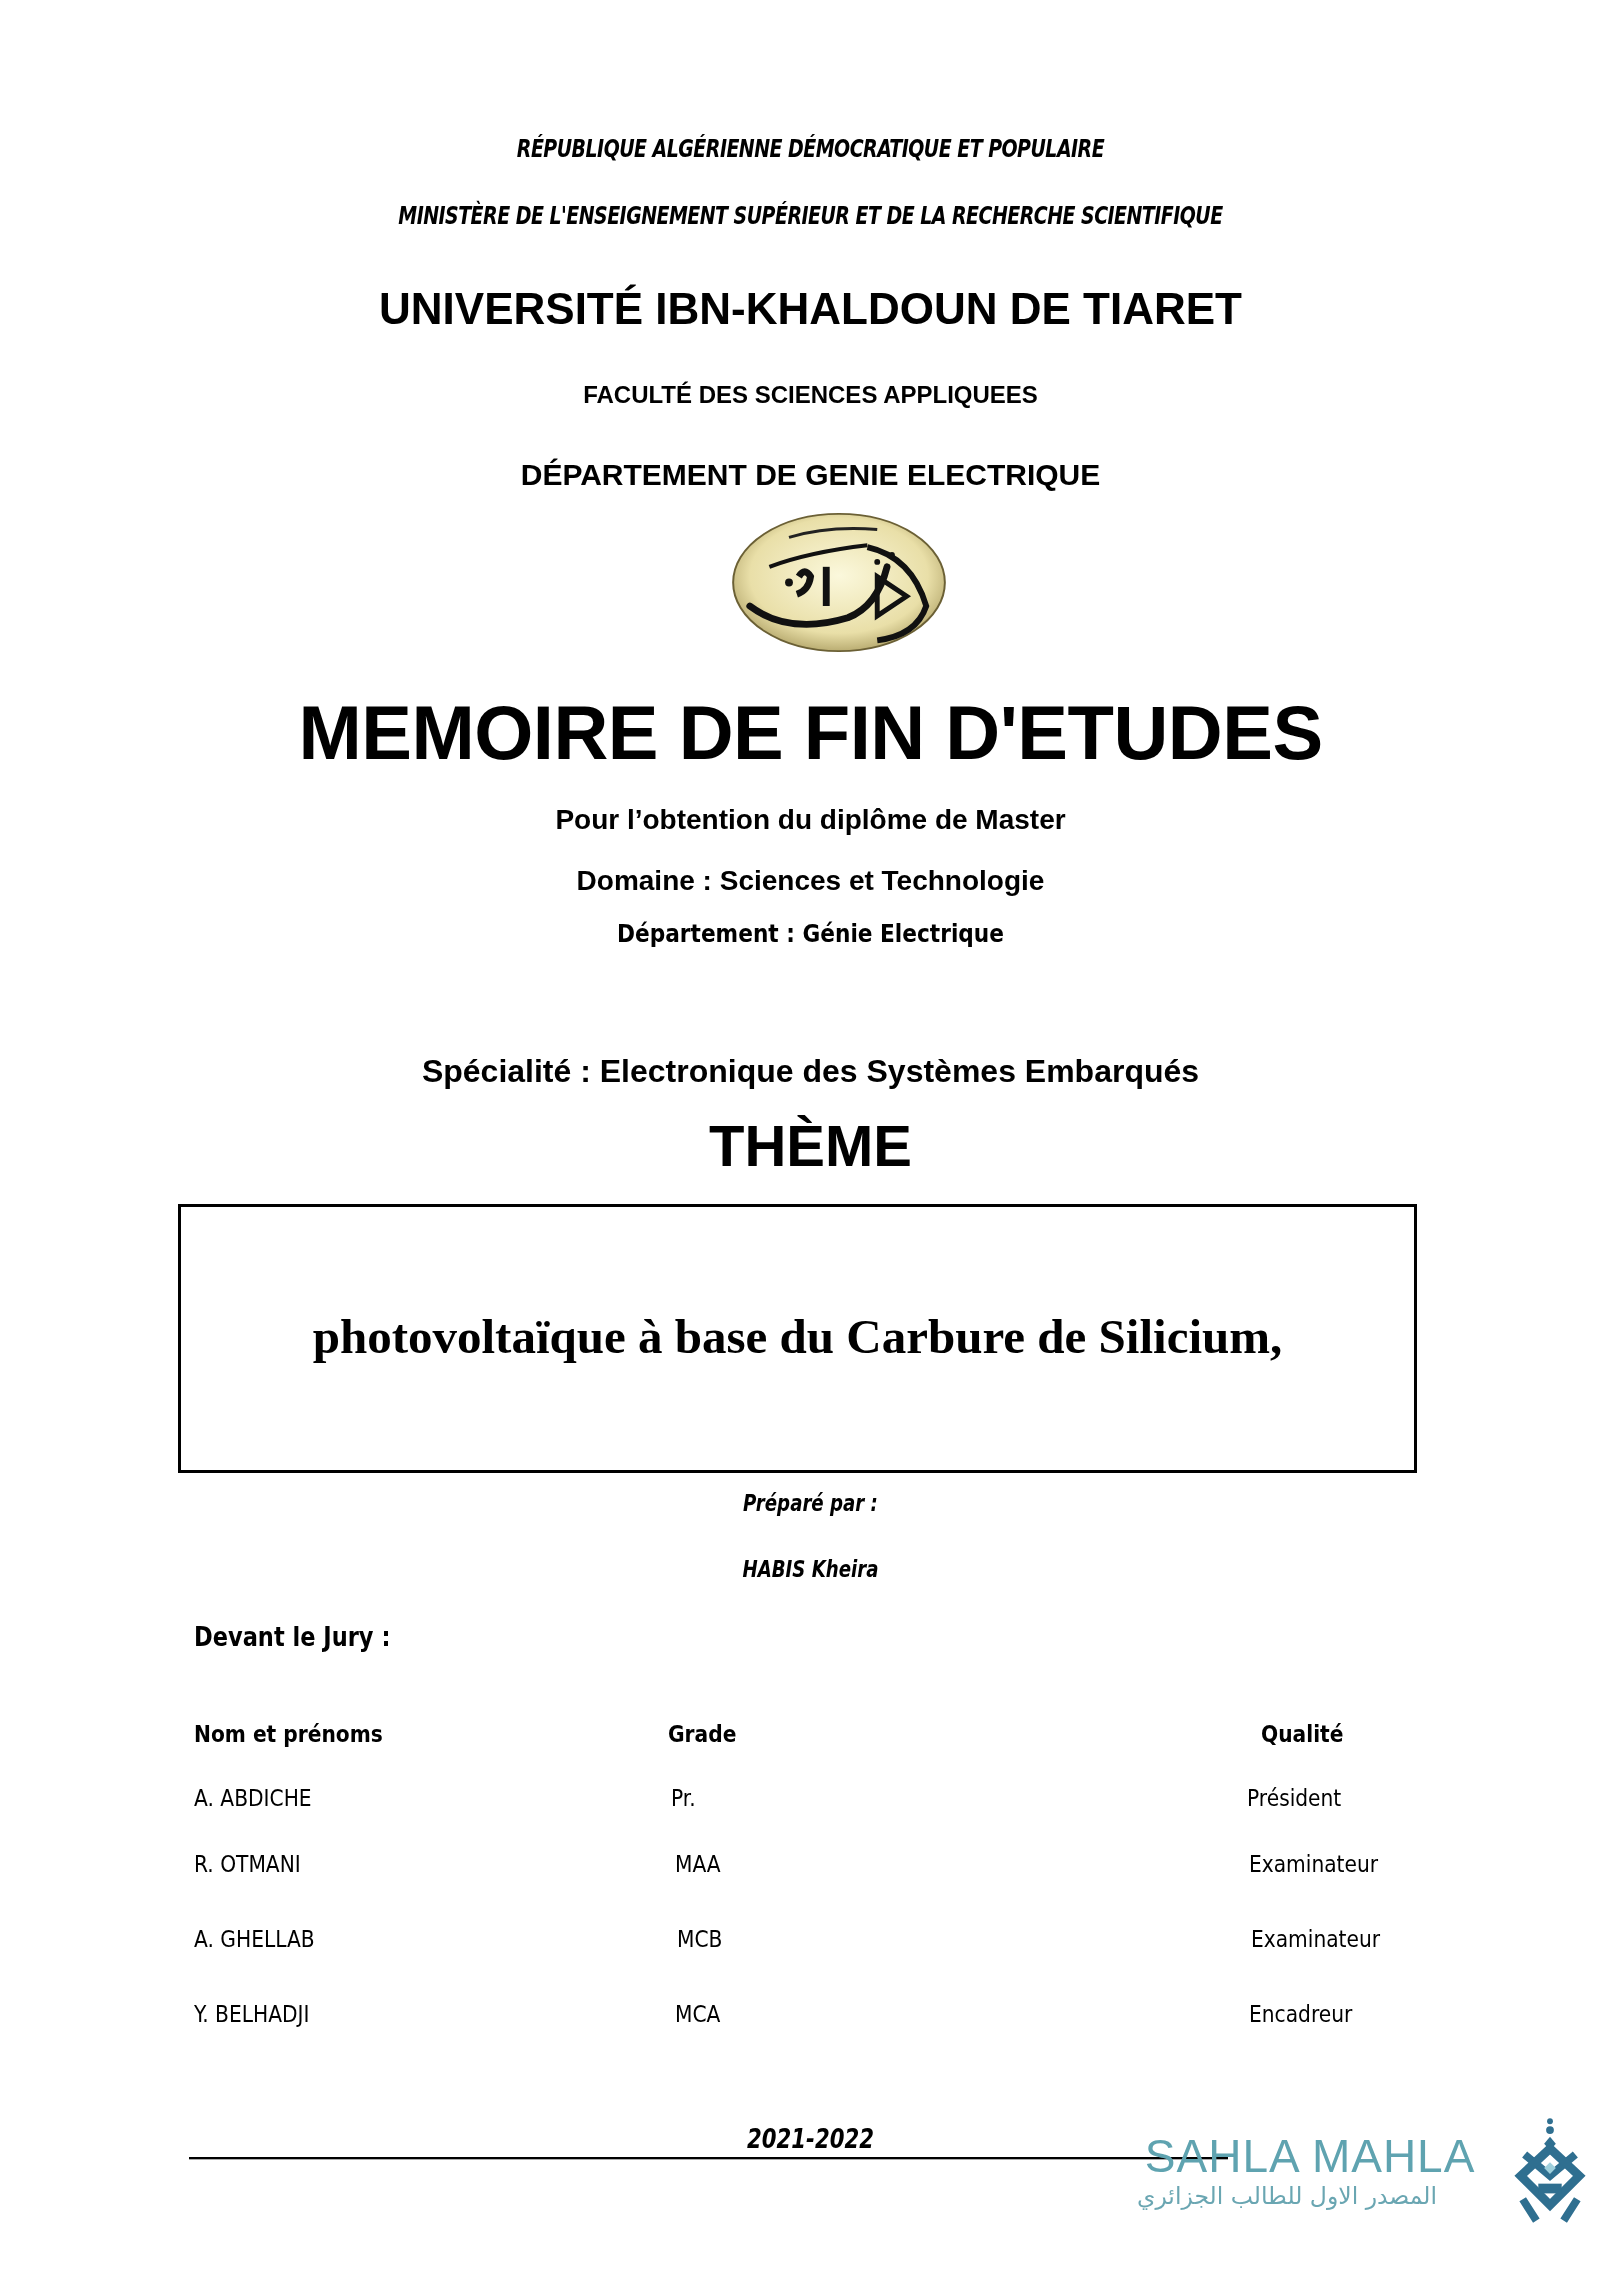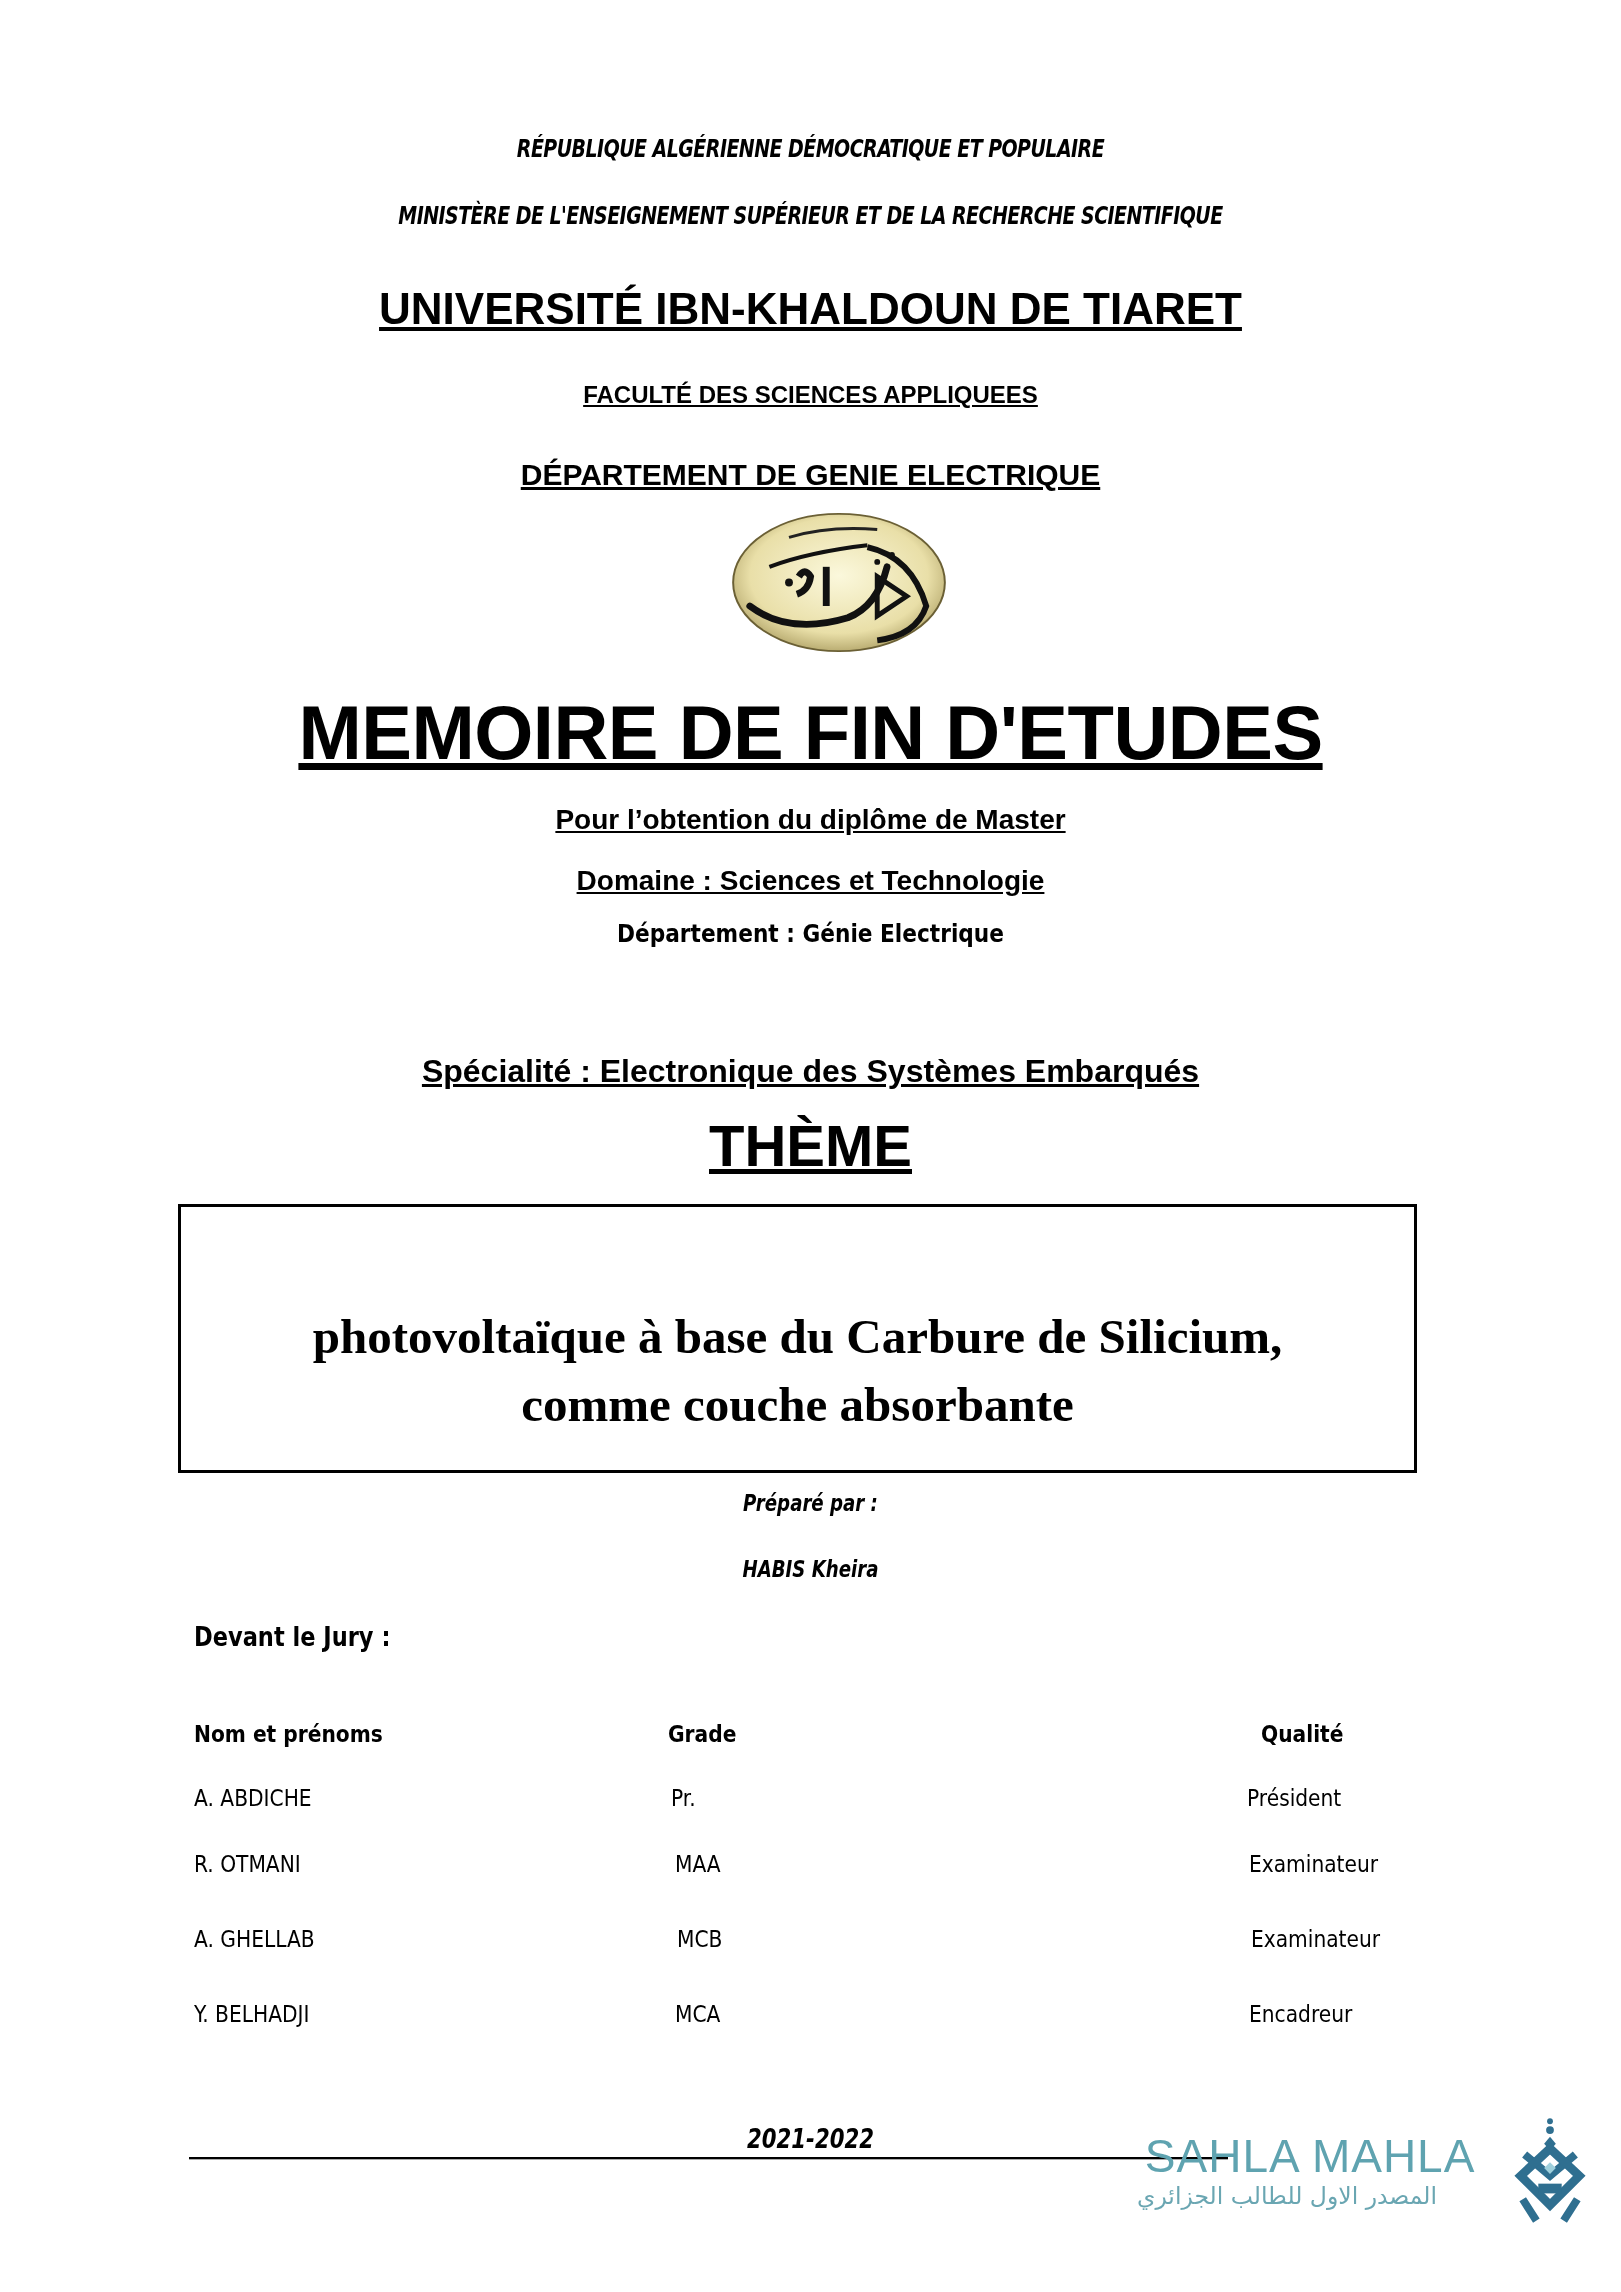--- a/index.html
+++ b/index.html
@@ -1,19 +1,19 @@
 <!DOCTYPE html>
 <html><head>
   <meta charset="utf-8">
   <style>
     html, body { margin: 0; padding: 0; background: #ffffff; }
     body { width: 1621px; height: 2293px; position: relative; overflow: hidden; color: #000; }
     .abs { position: absolute; left: 0; width: 1621px; text-align: center; white-space: nowrap; }
     .cal-it { font-family: "DejaVu Sans Condensed", "DejaVu Sans", sans-serif; font-style: italic; font-weight: bold; }
-    .arial { font-family: "Liberation Sans", sans-serif; font-weight: bold; text-decoration: underline; }
+    .arial { font-family: "Liberation Sans", sans-serif; font-weight: bold; }
 
     #rep { top: 134px; font-size: 24.5px; letter-spacing: -0.6px; transform: scaleX(0.86); }
     #min { top: 201px; font-size: 24.5px; letter-spacing: -0.6px; transform: scaleX(0.86); }
     #univ { top: 284px; font-size: 44px; }
     #fac { top: 381px; font-size: 24px; }
     #dept { top: 458px; font-size: 30px; }
 
     #logo { position: absolute; left: 730px; top: 508px; width: 218px; height: 149px; }
 
     #memoire { top: 689px; font-size: 76px; letter-spacing: -0.5px; }
@@ -80,21 +80,20 @@
 <div id="memoire" class="abs arial">MEMOIRE DE FIN D'ETUDES</div>
 <div id="pour" class="abs arial">Pour l’obtention du diplôme de Master</div>
 <div id="domaine" class="abs arial">Domaine : Sciences et Technologie</div>
 <div id="departement" class="abs">Département : Génie Electrique</div>
 <div id="specialite" class="abs arial">Spécialité : Electronique des Systèmes Embarqués</div>
 
 <div id="theme-label" class="abs arial">THÈME</div>
 
 <div id="theme-box">
   <div id="tl2" class="theme-line">photovoltaïque à base du Carbure de Silicium,</div>
-  <div id="tl3" class="theme-line">comme couche absorbante</div>
 </div>
 
 <div id="prepare" class="abs cal-it">Préparé par :</div>
 <div id="author" class="abs cal-it">HABIS  Kheira</div>
 
 <div id="jury-title">Devant le Jury :</div>
 
 <div>
   <div class="jury-cell jury-head" style="left:194px; top:1720px;">Nom et prénoms</div>
   <div class="jury-cell jury-head" style="left:668px; top:1720px;">Grade</div>

